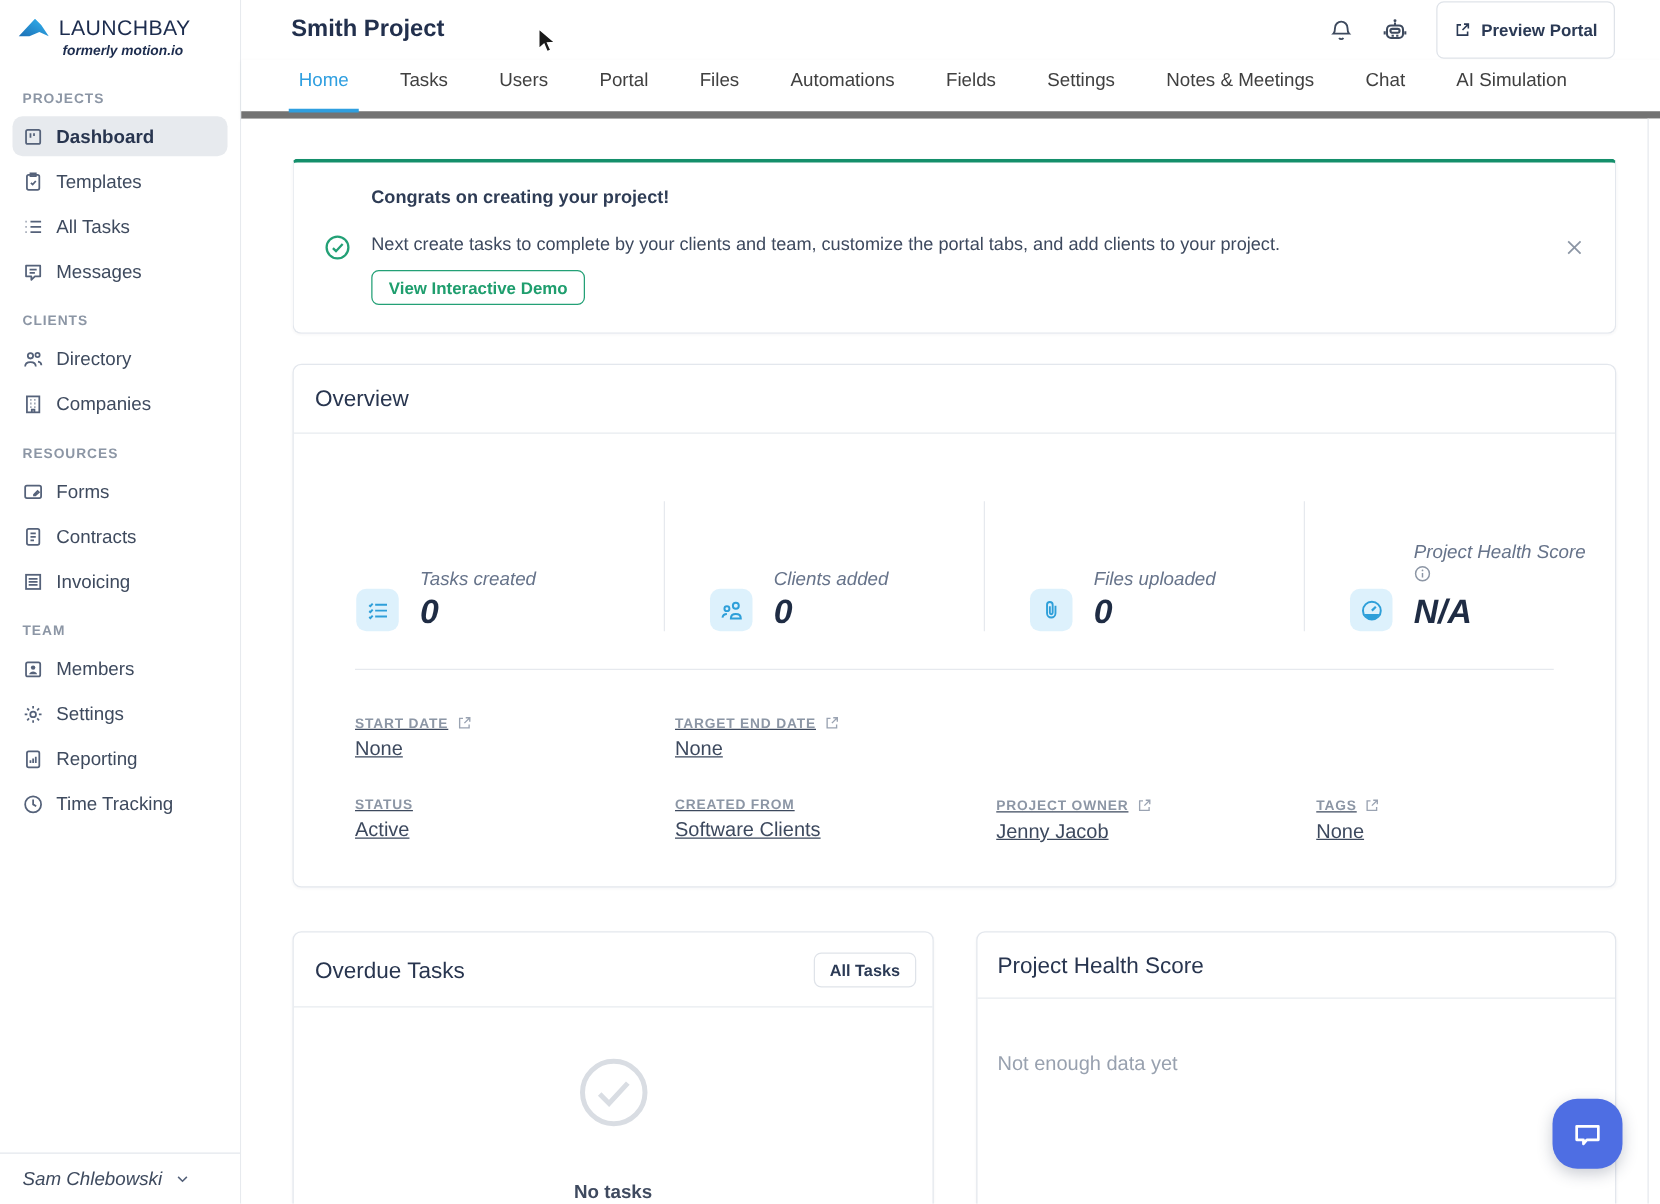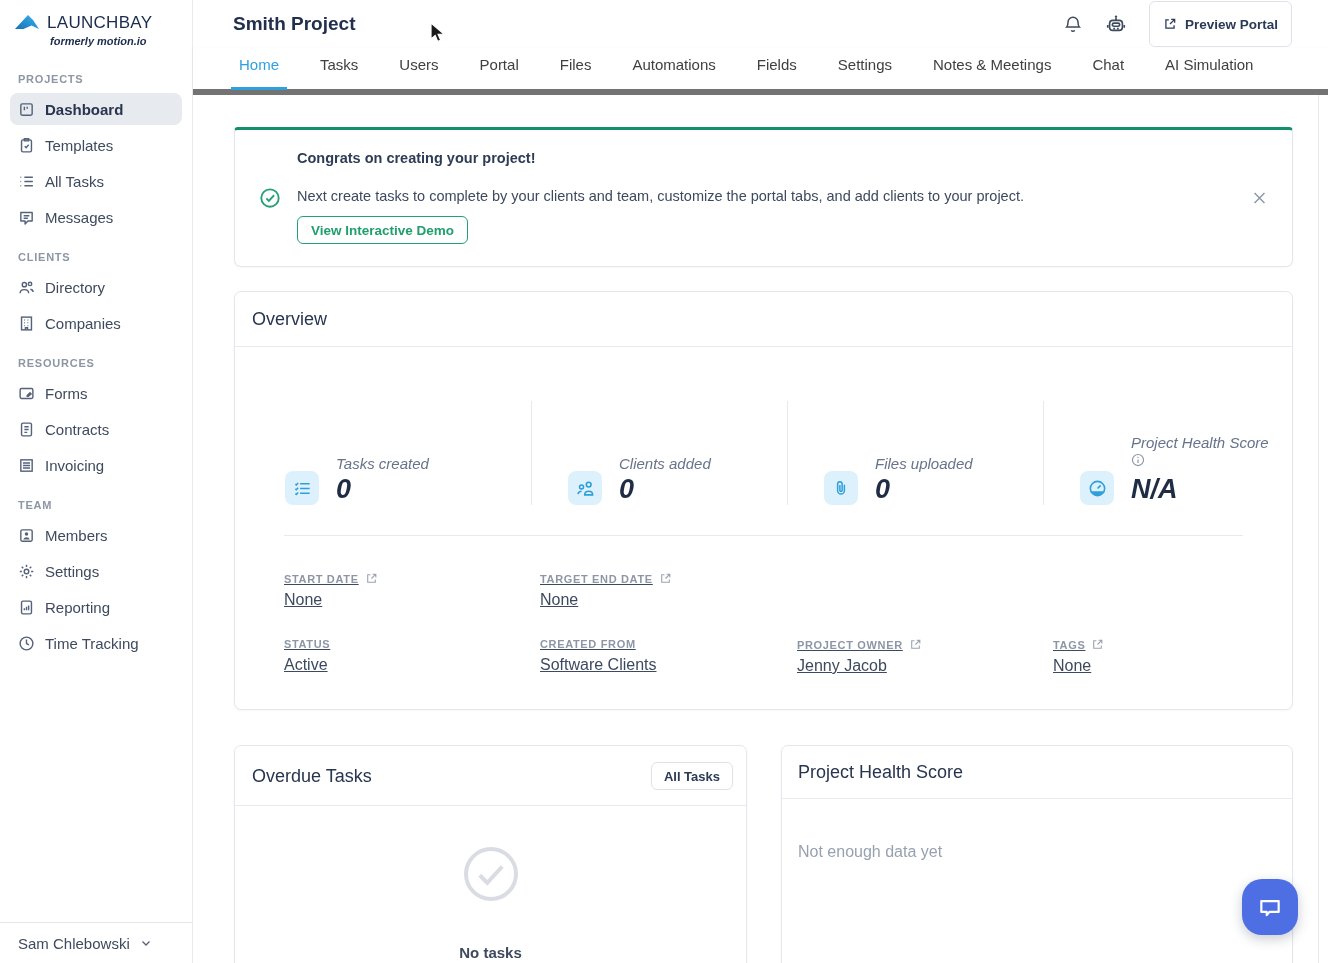--- a/index.html
+++ b/index.html
@@ -15,21 +15,21 @@
   .logo-name { font-size:17px; font-weight:400; letter-spacing:.3px; color:#1c2c4e; }
   .logo-tag { font-size:11px; font-style:italic; font-weight:700; color:#1c2c4e; margin-left:36px; margin-top:1px; }
   .nav-section { margin-top:18px; }
   .nav-label { font-size:11px; font-weight:700; letter-spacing:.07em; color:#8c96a5; padding:0 8px; margin-bottom:8px; }
   .nav-item { display:flex; align-items:center; gap:10px; height:32px; padding:0 8px;
     border-radius:8px; font-size:15px; color:#3e4a5e; cursor:pointer; margin-bottom:4px; }
   .nav-item svg { flex:0 0 auto; color:#55627a; }
   .nav-item.active { background:#e7eaee; color:#28354f; font-weight:600; }
   .sidebar-user { position:absolute; left:0; right:0; bottom:0; height:41px;
     border-top:1px solid #e3e7ed; display:flex; align-items:center; gap:10px;
-    padding:0 18px; font-size:15px; color:#3e4a5e; cursor:pointer; background:#fff; }
+    padding:0 18px; font-size:15px; color:#3e4a5e; cursor:pointer; background:#fff;font-style:italic; }
 
   
   .main { flex:1; display:flex; flex-direction:column; height:100%; position:relative; }
   .topbar { height:48px; display:flex; align-items:center; padding:0 36px 0 40px; background:#fff; }
   .page-title { font-size:19px; font-weight:700; color:#22304d; }
   .topbar-right { margin-left:auto; display:flex; align-items:center; gap:22px; }
   .icon-btn { background:none; border:none; cursor:pointer; color:#3e4a5e; display:flex; }
   .preview-btn { display:flex; align-items:center; gap:8px; border:1px solid #dfe3e9; background:#fff;
     border-radius:6px; height:46px; padding:0 13px; font-size:13.5px; font-weight:700; color:#2b3a55; cursor:pointer;
     font-family:inherit; }

